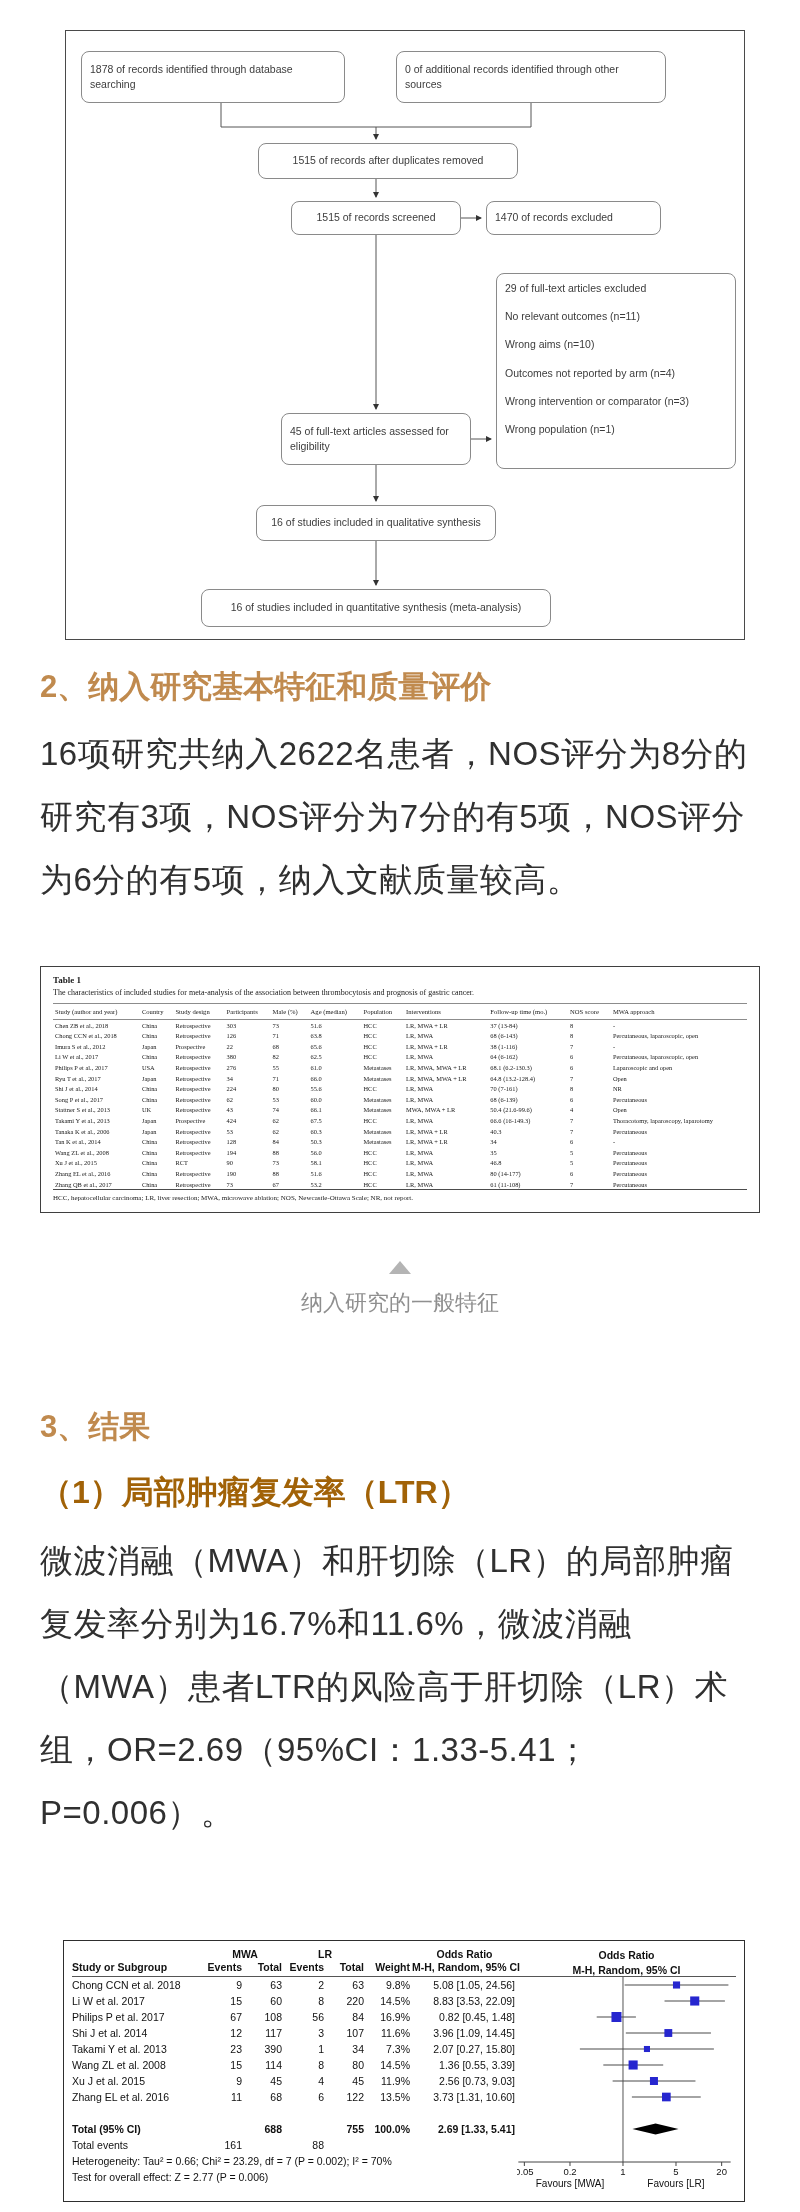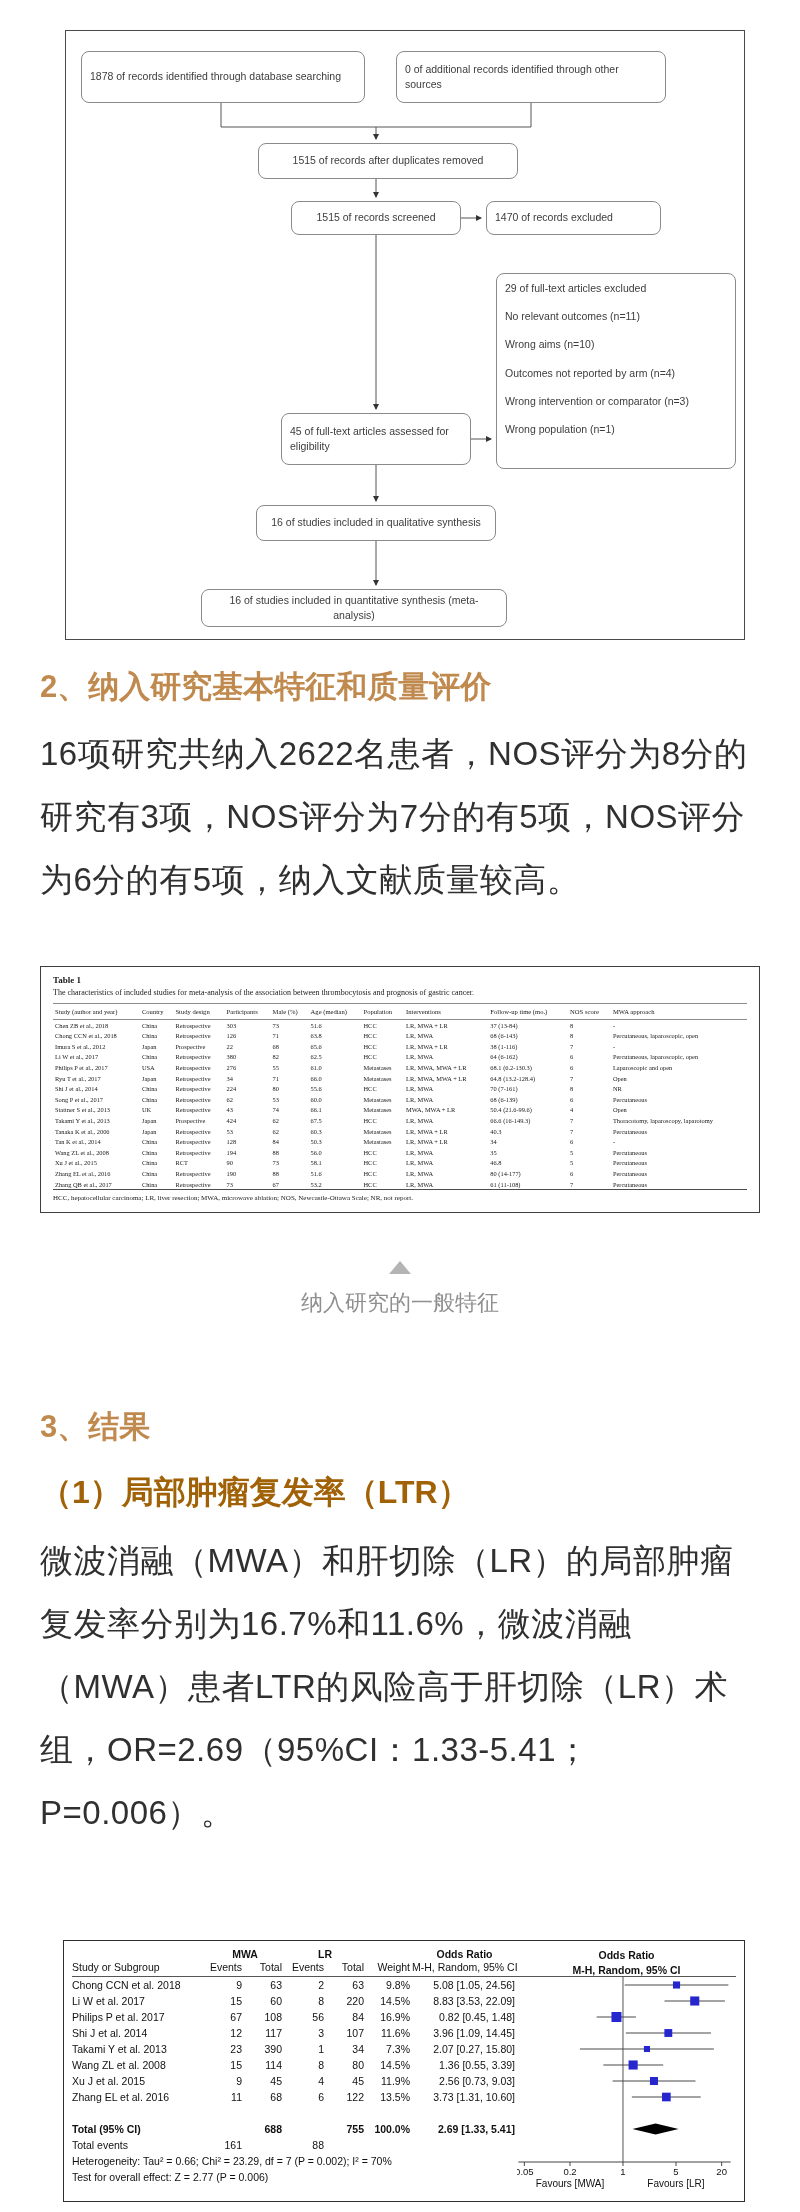--- a/index.html
+++ b/index.html
@@ -41,21 +41,21 @@
   
   .forest{margin:96px 0 0 63px;width:682px;border:1.5px solid #2e2e2e;padding:6px 8px;box-sizing:border-box;
           background:#fff;color:#111;}
   .f-flex{display:flex;}
   .f-left{width:445px;}
   .f-right{width:221px;}
   .f-h{height:30px;border-bottom:1.5px solid #555;box-sizing:border-box;}
   .fgrid{display:grid;grid-template-columns:134px 38px 40px 42px 40px 46px 105px;}
   .fgrid > div{font-size:10.5px;line-height:15px;white-space:nowrap;}
   .fh1{height:13px;font-weight:bold;text-align:center;}
-  .fh2{height:17px;font-weight:normal;}
+  .fh2{height:17px;font-weight:bold;}
   .num{text-align:right;padding-right:2px;}
   #f-rows{display:grid;grid-template-columns:134px 38px 40px 42px 40px 46px 105px;grid-auto-rows:16px;align-items:center;}
   #f-rows > div{font-size:10.5px;line-height:16px;white-space:nowrap;}
   .span-all{grid-column:1/8;}
   .bold{font-weight:bold;}
   .g-head{text-align:center;font-weight:bold;font-size:10.5px;line-height:14px;padding-top:1px;}
 </style>
 </head>
 <body>
 
@@ -74,21 +74,21 @@
         <path d="M155 96 H465"></path>
         <path d="M310 96 V108" marker-end="url(#ah)"></path>
         <path d="M310 148 V166" marker-end="url(#ah)"></path>
         <path d="M395 187 H415" marker-end="url(#ah)"></path>
         <path d="M310 204 V378" marker-end="url(#ah)"></path>
         <path d="M405 408 H425" marker-end="url(#ah)"></path>
         <path d="M310 434 V470" marker-end="url(#ah)"></path>
         <path d="M310 510 V554" marker-end="url(#ah)"></path>
       </g>
     </svg>
-    <div class="fbox" style="left:15px;top:20px;width:284px;height:52px;">
+    <div class="fbox" style="left:15px;top:20px;width:264px;height:52px;">
         <span>1878 of records identified through database searching</span>
       </div>
     <div class="fbox" style="left:330px;top:20px;width:270px;height:52px;">
         <span>0 of additional records identified through other sources</span>
       </div>
     <div class="fbox center" style="left:192px;top:112px;width:260px;height:36px;">
         <span>1515 of records after duplicates removed</span>
       </div>
     <div class="fbox center" style="left:225px;top:170px;width:170px;height:34px;">
         <span>1515 of records screened</span>
@@ -103,21 +103,21 @@
       <div class="fx-line">29 of full-text articles excluded</div>
       <div class="fx-line">No relevant outcomes (n=11)</div>
       <div class="fx-line">Wrong aims (n=10)</div>
       <div class="fx-line">Outcomes not reported by arm (n=4)</div>
       <div class="fx-line">Wrong intervention or comparator (n=3)</div>
       <div class="fx-line">Wrong population (n=1)</div>
     </div>
     <div class="fbox center" style="left:190px;top:474px;width:240px;height:36px;">
         <span>16 of studies included in qualitative synthesis</span>
       </div>
-    <div class="fbox center" style="left:135px;top:558px;width:306px;height:38px;">
+    <div class="fbox center" style="left:135px;top:558px;width:350px;height:38px;">
         <span>16 of studies included in quantitative synthesis (meta-analysis)</span>
       </div>
   </div>
 
   <div class="sec-h" style="color:#c08a4e;">2、纳入研究基本特征和质量评价</div>
   <div class="para">16项研究共纳入2622名患者，NOS评分为8分的研究有3项，NOS评分为7分的有5项，NOS评分为6分的有5项，纳入文献质量较高。</div>
 
   <div class="t1wrap">
     <div class="t1-title">Table 1</div>
     <div class="t1-cap">The characteristics of included studies for meta-analysis of the association between thrombocytosis and prognosis of gastric cancer.</div>

